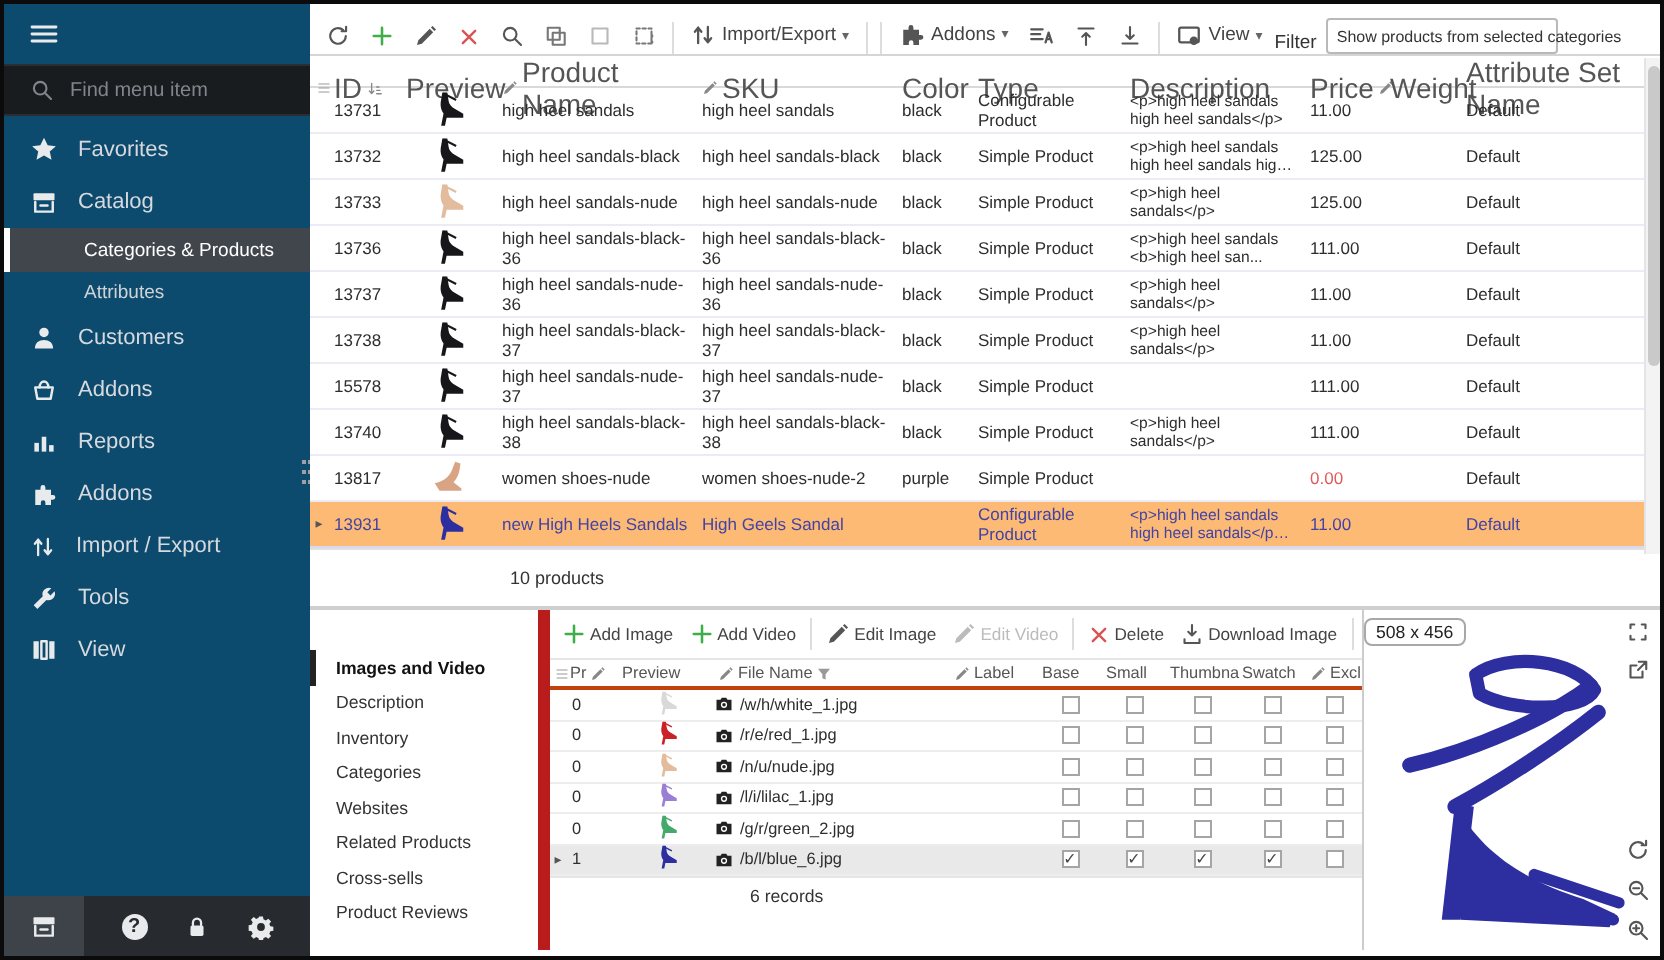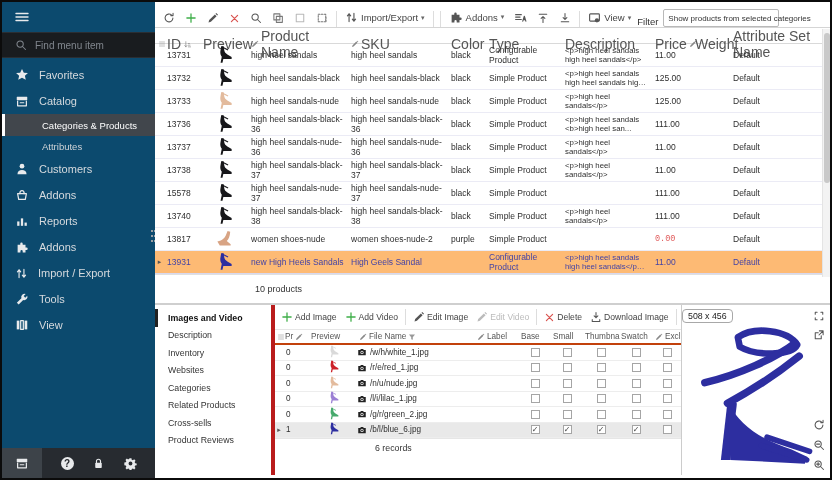--- a/index.html
+++ b/index.html
@@ -40,29 +40,29 @@
   .grid { font-size:8.5px; color:#2e2e2e; }
   .grow { display:grid; grid-template-columns:9px 36px 48px 100px 100px 38px 76px 90px 40px 38px 1fr 9px; align-items:center; }
   .ghead { height:16px; border-bottom:1px solid #d9d9d9; color:#555; font-size:14px; }
   .ghead > div { display:flex; align-items:center; gap:2px; padding:0 3px; }
   .gbody .grow { height:23px; border-bottom:1px solid #ebebf5; }
   .grow.sel { background:#fdba74; color:#4343a5; border-bottom:1px solid #d8d8ee; }
   .cell { padding:0 3px; overflow:hidden; }
   .cell.num { text-align:left; }
   .cell.ctr { text-align:center; }
   .cell.desc { font-size:7.8px; line-height:1.2; display:-webkit-box; -webkit-line-clamp:2; -webkit-box-orient:vertical; }
-  .cell.price-red { color:#e05c5c;font-family:Liberation Mono, monospace; }
+  .cell.price-red { color:#e05c5c; }
   .rowmark { font-size:7px; color:#555; text-align:center; }
   .scroll-col { position:absolute; right:0; top:27px; width:8px; height:248px; background:#f3f3f3; border-left:1px solid #e4e4e4; }
   .scroll-col .thumb { position:absolute; top:4px; left:1px; width:6px; height:150px; background:#c9c9c9; border-radius:3px; }
   .grid-footer { height:29px; border-top:1px solid #e0e0e0; display:flex; align-items:center; font-size:9px; color:#333; padding-left:100px; }
 
   
   .detail { height:172px; border-top:2px solid #cfcfcf; display:flex; min-height:0; }
-  .tabs { width:120px; border-right:4px solid #b91c1c; padding-top:4px; flex-shrink:0; }
+  .tabs { width:120px; border-right:6px solid #b91c1c; padding-top:20px; flex-shrink:0; }
   .tab { height:17.5px; display:flex; align-items:center; padding-left:10px; font-size:8.8px; color:#333; border-left:3px solid transparent; }
   .tab.active { font-weight:bold; border-left:3px solid #222; color:#111; }
   .detail-mid { flex:1; display:flex; flex-direction:column; min-width:0; }
   .dtoolbar { height:25px; display:flex; align-items:center; font-size:8.6px; color:#333; padding:0 3px; gap:2px; border-bottom:1px solid #e6e6e6; white-space:nowrap; }
   .dtoolbar .tbtn { padding:2px 3px; gap:2px; }
   .dis { color:#bbb; }
   .igrow { display:grid; grid-template-columns:8px 26px 48px 118px 44px 32px 32px 36px 34px 1fr; align-items:center; font-size:8.2px; color:#2e2e2e; }
   .ighead { height:15px; border-bottom:2px solid #c2410c; color:#555; }
   .ighead > div { display:flex; align-items:center; gap:2px; padding:0 2px; }
   .igbody .igrow { height:15.5px; border-bottom:1px solid #ededed; }
@@ -586,22 +586,22 @@
       </div>
     <div class="grid-footer">
         <span>10 products</span>
       </div>
 
     <div class="detail">
       <div class="tabs" id="detail-tabs">
           <div class="tab active">Images and Video</div>
           <div class="tab">Description</div>
           <div class="tab">Inventory</div>
+          <div class="tab">Categories</div>
           <div class="tab">Websites</div>
-          <div class="tab">Categories</div>
           <div class="tab">Related Products</div>
           <div class="tab">Cross-sells</div>
           <div class="tab">Product Reviews</div>
         </div>
 
       <div class="detail-mid">
         <div class="dtoolbar">
           <span class="tbtn">
               <span class="ic green">
                 <svg width="12" height="12" viewBox="0 0 16 16" fill="none" stroke="currentColor" stroke-width="1.4" stroke-linecap="round" stroke-linejoin="round">

